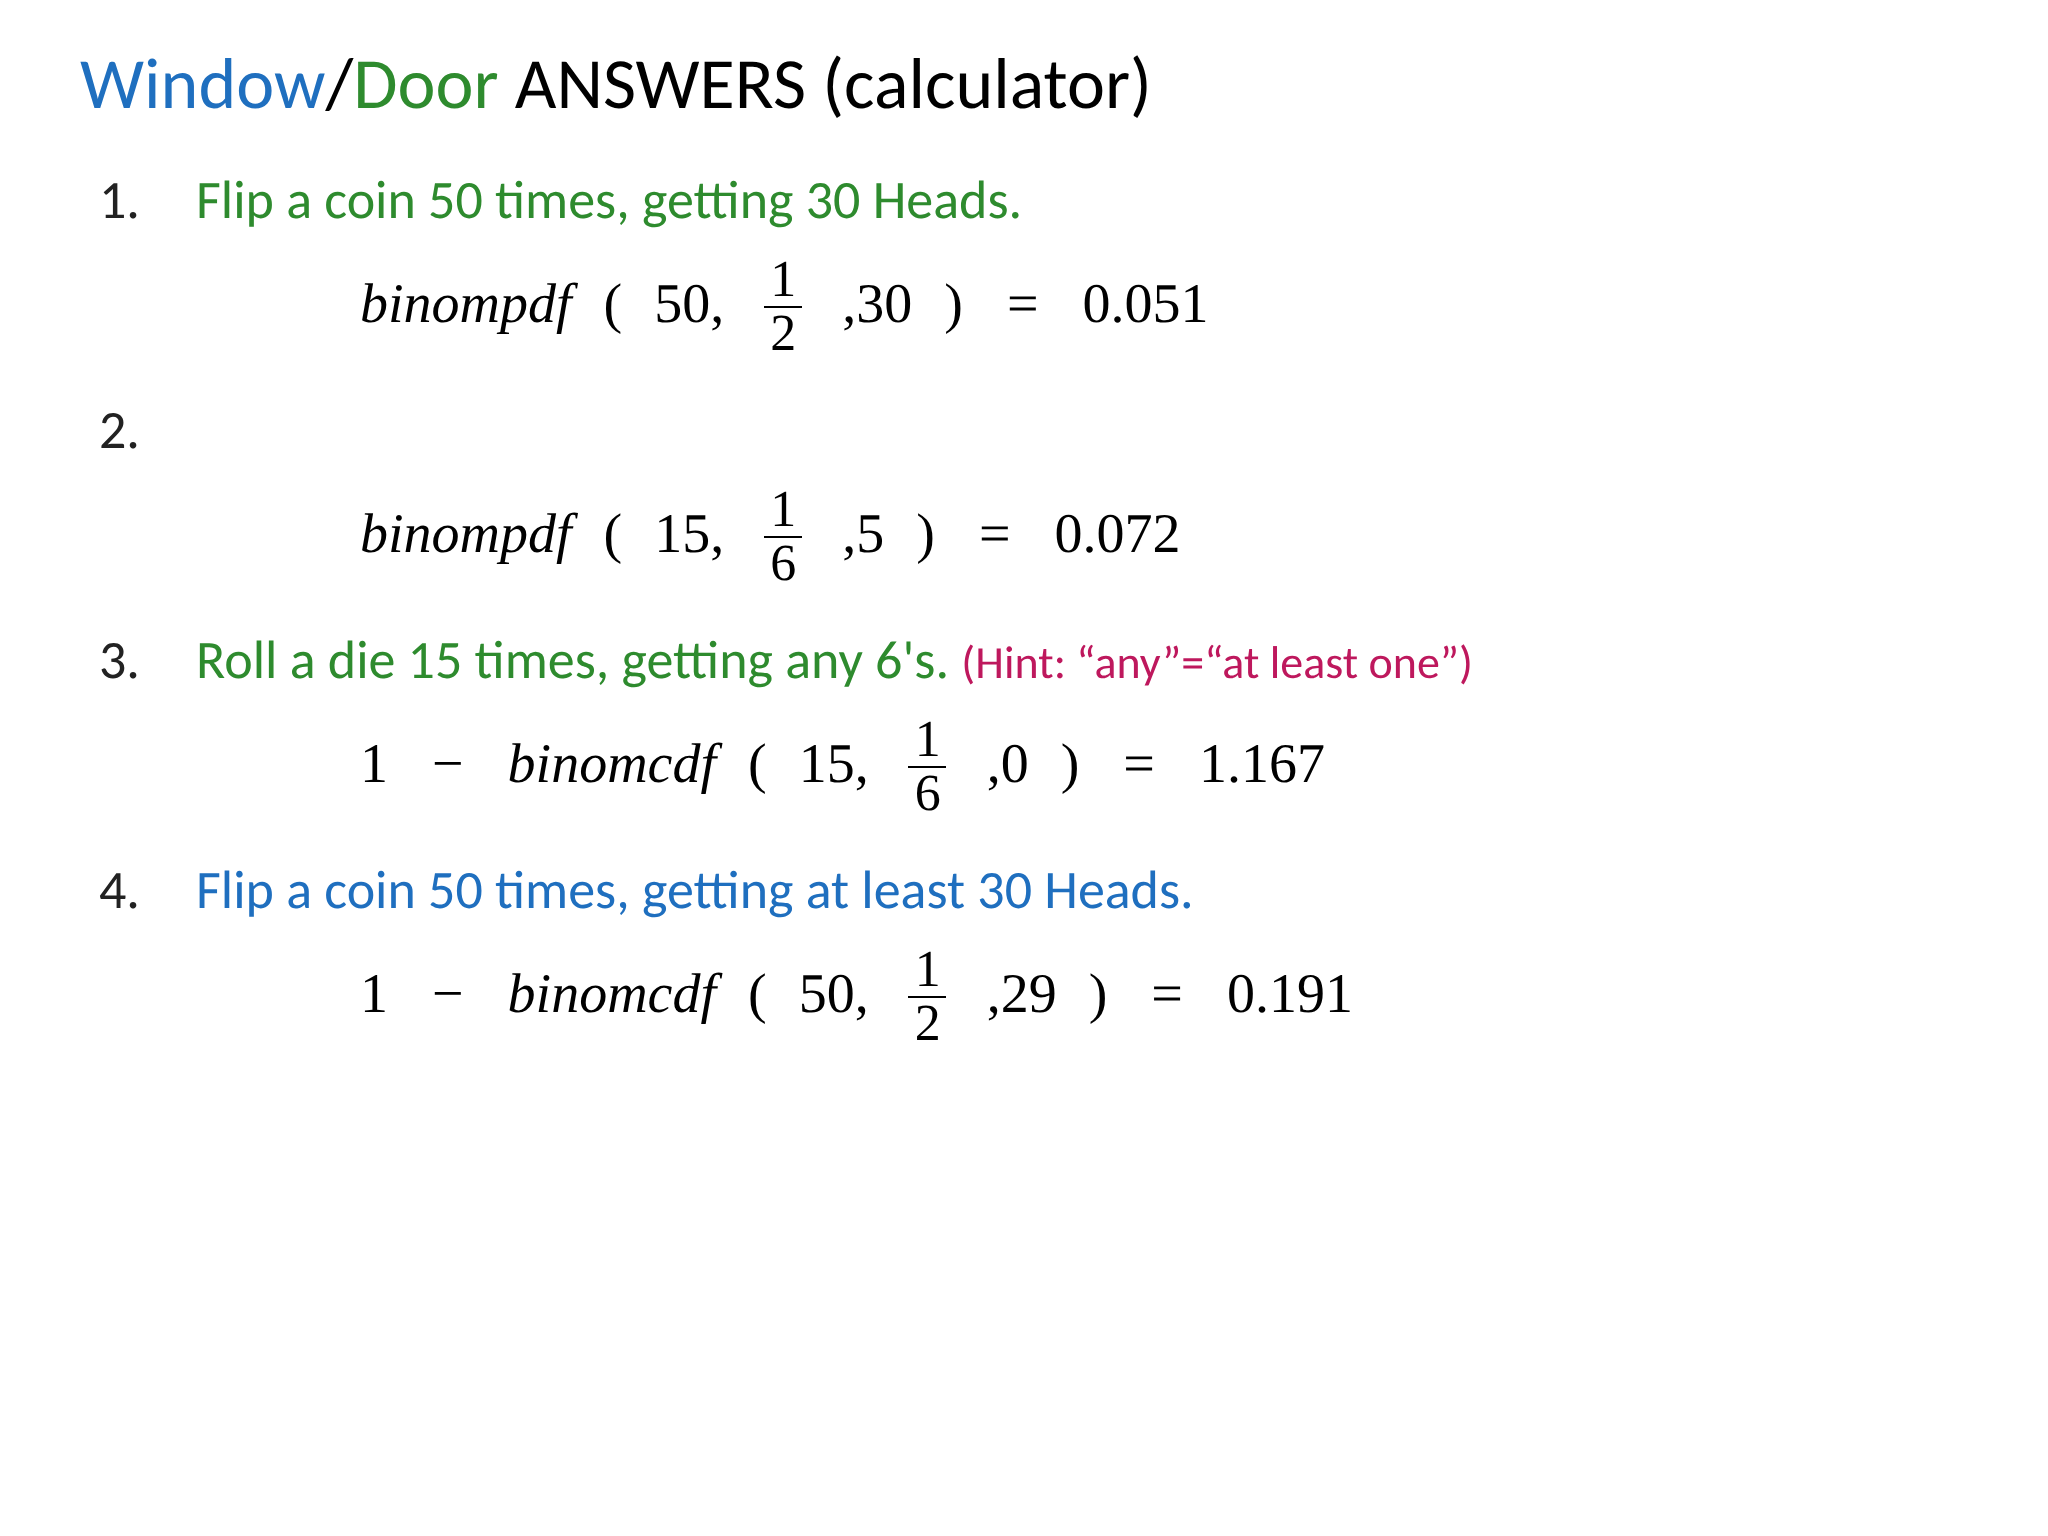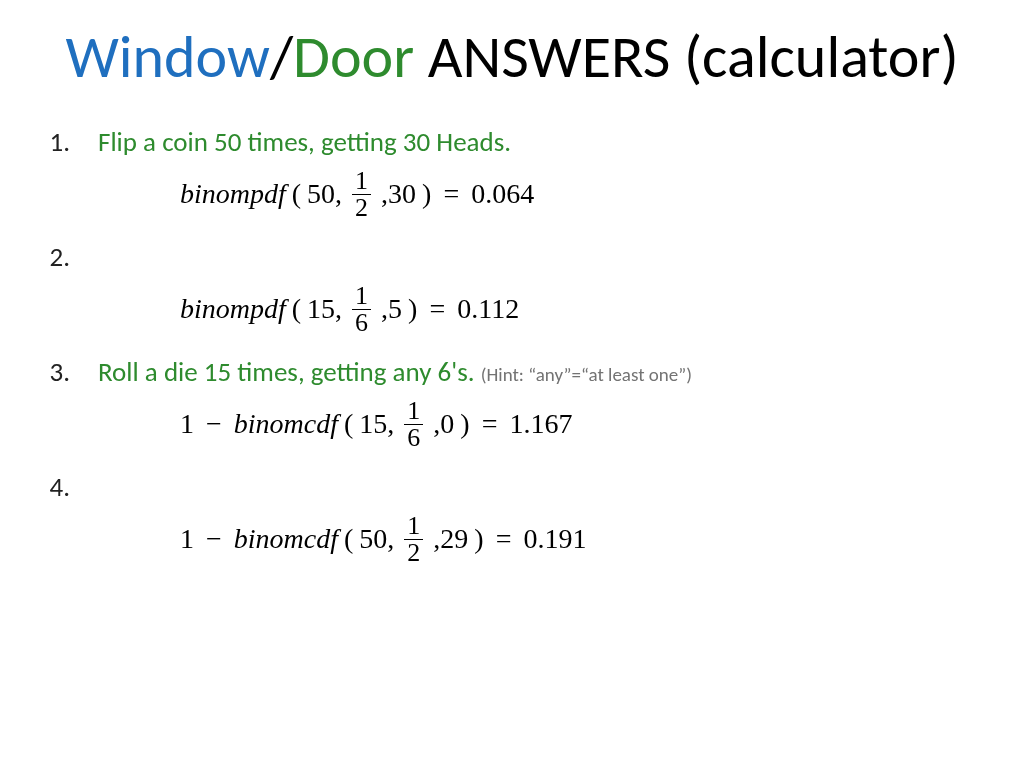--- a/index.html
+++ b/index.html
@@ -5,23 +5,22 @@
     * { margin: 0; padding: 0; box-sizing: border-box; }
     body {
       width: 1024px;
       height: 768px;
       background: #ffffff;
       font-family: Calibri, "Segoe UI", sans-serif;
       padding: 20px 40px;
       overflow: hidden;
     }
     .title {
-      font-size: 60px;
-      text-align: center;
-      margin-bottom: 32px;
+      font-size: 36px;
+      margin-bottom: 20px;
       font-weight: 400;
     }
     .window-color { color: #1f6fbf; }
     .door-color { color: #2e8b2e; }
     .slash-color { color: #000000; }
     .rest-color { color: #000000; }
     .item {
       margin-bottom: 14px;
     }
     .question-row {
@@ -34,32 +33,32 @@
       color: #222;
       width: 58px;
       text-align: right;
       padding-right: 28px;
       flex-shrink: 0;
     }
     .qtext { }
     .green-text { color: #2e8b2e; text-align: center; }
     .blue-text { color: #1f6fbf; }
     .hint {
-      font-size: 19px;
-      color: #737373;
+      font-size: 23px;
+      color: #be185d;
     }
     .formula {
       font-family: "Times New Roman", Times, serif;
       font-size: 28px;
       font-style: italic;
       color: #000;
       margin-left: 140px;
       display: flex;
       align-items: center;
-      gap: 6px;
+      gap: 16px;
       height: 64px;
     }
     .frac {
       display: inline-flex;
       flex-direction: column;
       align-items: center;
       font-style: normal;
       font-size: 26px;
       line-height: 1.0;
       vertical-align: middle;
@@ -88,39 +87,39 @@
         <span>binompdf</span>
         <span class="paren">(</span>
         <span class="num-lit">50,</span>
         <span class="frac">
           <span class="top">1</span>
           <span class="bot">2</span>
         </span>
         <span class="num-lit">,30</span>
         <span class="paren">)</span>
         <span class="eq">=</span>
-        <span class="num-lit">0.064</span>
+        <span class="num-lit">0.051</span>
       </div>
     </div>
     <div class="item">
       <div class="question-row">
         <div class="num">2.</div>
       </div>
       <div class="formula">
         <span>binompdf</span>
         <span class="paren">(</span>
         <span class="num-lit">15,</span>
         <span class="frac">
           <span class="top">1</span>
           <span class="bot">6</span>
         </span>
         <span class="num-lit">,5</span>
         <span class="paren">)</span>
         <span class="eq">=</span>
-        <span class="num-lit">0.112</span>
+        <span class="num-lit">0.072</span>
       </div>
     </div>
     <div class="item">
       <div class="question-row">
         <div class="num">3.</div>
         <div class="qtext green-text">Roll a die 15 times, getting any 6's. <span class="hint">(Hint: “any”=“at least one”)</span></div>
       </div>
       <div class="formula">
         <span class="num-lit">1</span>
         <span class="eq">−</span>
@@ -133,20 +132,21 @@
         </span>
         <span class="num-lit">,0</span>
         <span class="paren">)</span>
         <span class="eq">=</span>
         <span class="num-lit">1.167</span>
       </div>
     </div>
     <div class="item">
       <div class="question-row">
         <div class="num">4.</div>
+        <div class="qtext blue-text">Flip a coin 50 times, getting at least 30 Heads.</div>
       </div>
       <div class="formula">
         <span class="num-lit">1</span>
         <span class="eq">−</span>
         <span>binomcdf</span>
         <span class="paren">(</span>
         <span class="num-lit">50,</span>
         <span class="frac">
           <span class="top">1</span>
           <span class="bot">2</span>

